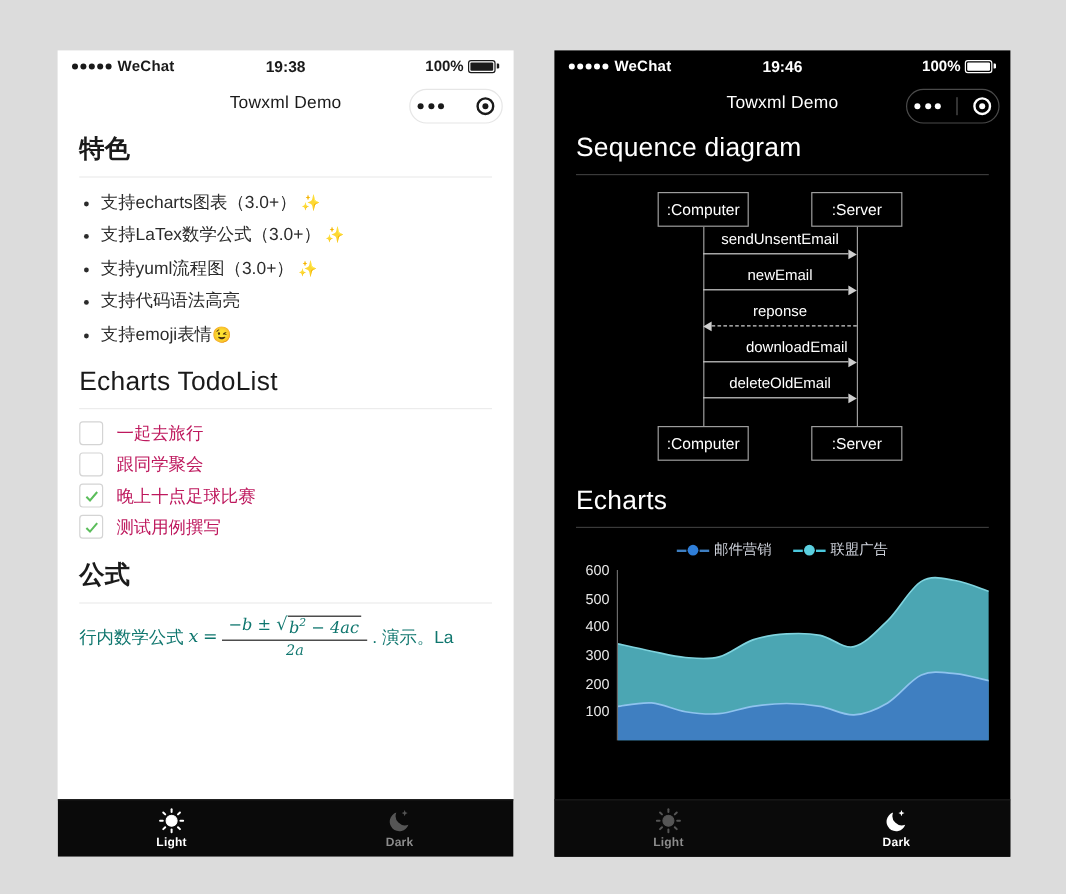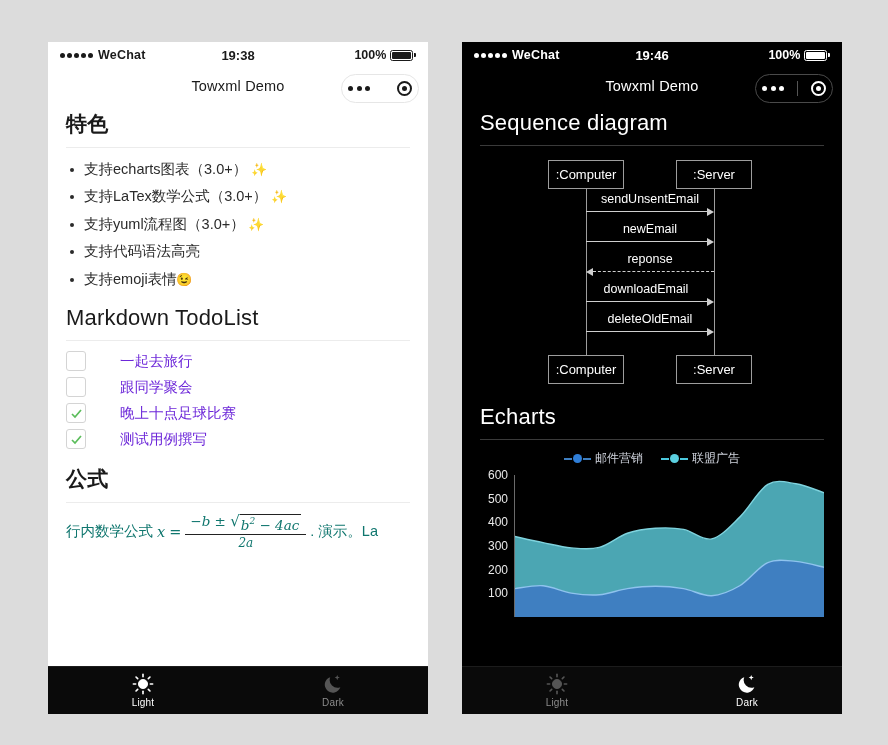--- a/index.html
+++ b/index.html
@@ -93,21 +93,21 @@
   
   .todos { margin-top: 4px; }
   .todo { display: flex; align-items: center; gap: 11px; margin-bottom: 6px; }
   .cbox {
     width: 20px; height: 20px; border: 1px solid #d4d4d4; border-radius: 3px;
     background: #fff; display: flex; align-items: center; justify-content: center;
     flex: none;
   }
   .cbox.checked svg { display: block; }
   .cbox svg { display: none; }
-  .todo-label { font-size: 14.5px; color: #6d28d9; margin-left: 23px; }
+  .todo-label { font-size: 14.5px; color: #be185d; }
 
   
   .formula-row {
     display: flex; align-items: center; font-size: 14.5px;
     color: #0f766e; white-space: nowrap; margin-top: 8px;
   }
   .math { font-family: "DejaVu Serif", serif; font-style: italic; display: inline-flex; align-items: center; gap: 4px; margin: 0 4px; }
   .frac { display: inline-flex; flex-direction: column; align-items: center; vertical-align: middle; }
   .frac .num { border-bottom: 1.2px solid #222; padding: 0 5px 1px 5px; font-size: 13.5px; }
   .frac .den { padding-top: 1px; font-size: 12px; }
@@ -161,21 +161,21 @@
   
   .tabbar {
     position: absolute; bottom: 0; left: 0; right: 0; height: 48px;
     background: #0a0a0a; border-top: 1px solid #1c1c1c;
     display: flex;
   }
   .tab {
     flex: 1; display: flex; flex-direction: column;
     align-items: center; justify-content: center; gap: 2px;
   }
-  .tab-label { font-size: 10px; letter-spacing: .2px; }
+  .tab-label { font-size: 10px; letter-spacing: .2px; font-weight: bold; }
   .tab.active .tab-label { color: #ffffff; }
   .tab.inactive .tab-label { color: #8c8c8c; }
   .tab.active svg { fill: #ffffff; stroke: #ffffff; }
   .tab.inactive svg { fill: #555555; stroke: #555555; }
 </style>
 </head>
 <body>
 
 <div class="stage">
 
@@ -225,21 +225,21 @@
       <div class="rule"></div>
 
       <ul class="feat">
         <li><span>支持echarts图表（3.0+）</span> <span class="emoji">✨</span></li>
         <li><span>支持LaTex数学公式（3.0+）</span> <span class="emoji">✨</span></li>
         <li><span>支持yuml流程图（3.0+）</span> <span class="emoji">✨</span></li>
         <li><span>支持代码语法高亮</span></li>
         <li><span>支持emoji表情</span><span class="emoji">😉</span></li>
       </ul>
 
-      <h2 class="sec thin" style="margin-top:14px">Markdown TodoList</h2>
+      <h2 class="sec thin" style="margin-top:14px">Echarts TodoList</h2>
       <div class="rule"></div>
 
       <div class="todos">
         <div class="todo">
           <span class="cbox"></span>
           <span class="todo-label">一起去旅行</span>
         </div>
         <div class="todo">
           <span class="cbox"></span>
           <span class="todo-label">跟同学聚会</span>
@@ -369,21 +369,21 @@
         <div class="arrow-head right" style="left:227px; top:51.5px;"></div>
 
         <div class="msg-label" style="left:106px; width:128px; top:66px;">newEmail</div>
         <div class="arrow-line" style="left:106px; width:121px; top:85px;"></div>
         <div class="arrow-head right" style="left:227px; top:81.5px;"></div>
 
         <div class="msg-label" style="left:106px; width:128px; top:96px;">reponse</div>
         <div class="arrow-line dash" style="left:113px; width:121px; top:115px;"></div>
         <div class="arrow-head left" style="left:106px; top:111.5px;"></div>
 
-        <div class="msg-label" style="left:102px; width:128px; top:126px;">downloadEmail</div>
+        <div class="msg-label" style="left:120px; width:128px; top:126px;">downloadEmail</div>
         <div class="arrow-line" style="left:106px; width:121px; top:145px;"></div>
         <div class="arrow-head right" style="left:227px; top:141.5px;"></div>
 
         <div class="msg-label" style="left:106px; width:128px; top:156px;">deleteOldEmail</div>
         <div class="arrow-line" style="left:106px; width:121px; top:175px;"></div>
         <div class="arrow-head right" style="left:227px; top:171.5px;"></div>
 
         <div class="seq-box" style="left:68px; top:199px;">:Computer</div>
         <div class="seq-box" style="left:196px; top:199px;">:Server</div>
       </div>

